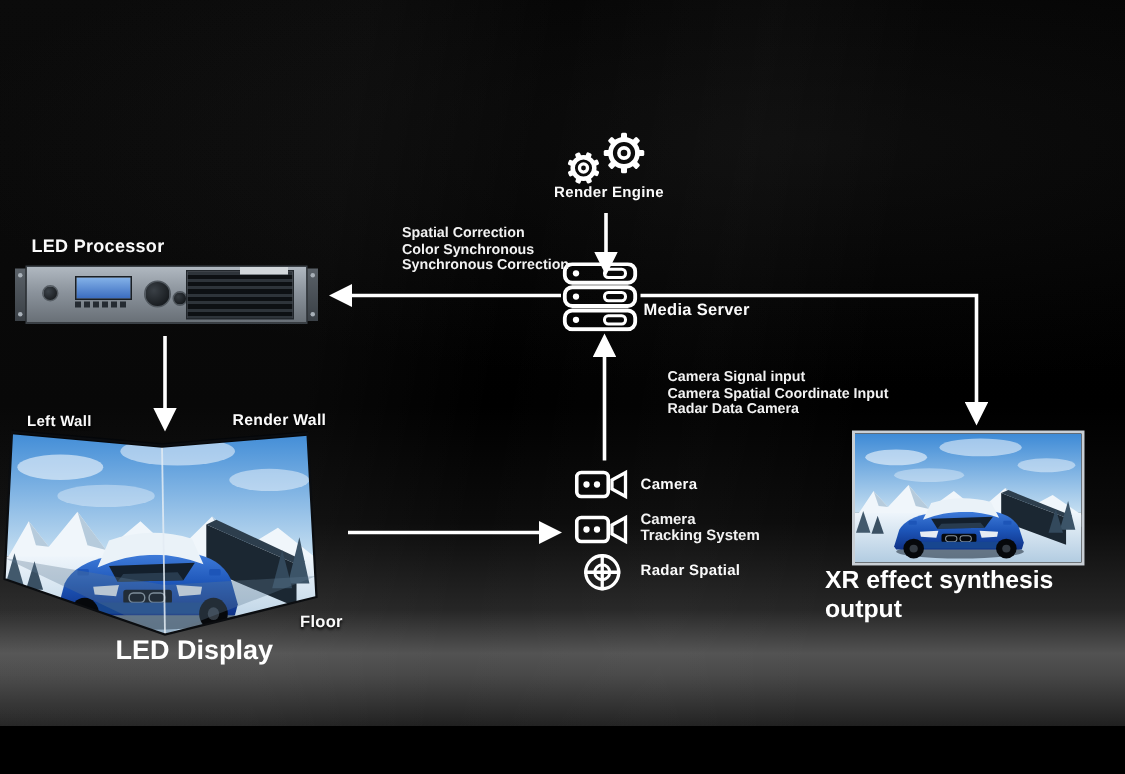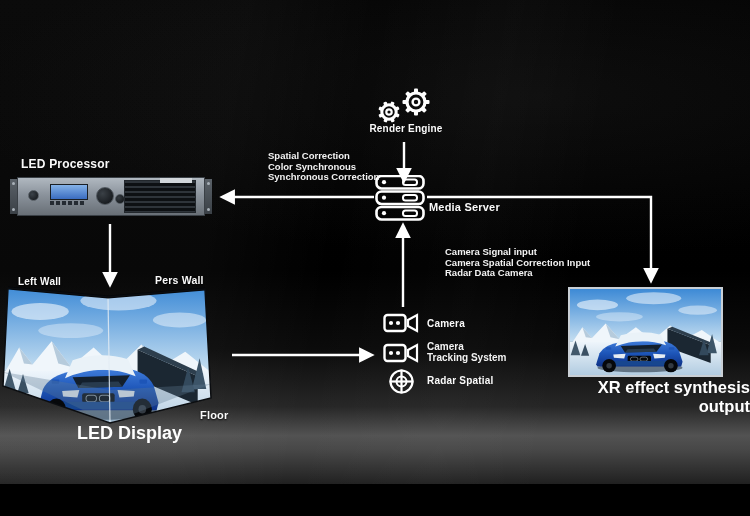--- a/index.html
+++ b/index.html
@@ -205,21 +205,21 @@
     </defs>
     <g clip-path="url(#foldClip)">
       <use href="#carScene" x="2" y="14" width="210" height="138"></use>
       <polygon points="3,100 110,118 211,112 110,151" fill="#5d7891" opacity="0.33"></polygon>
     </g>
     <line x1="108" y1="25" x2="110" y2="151" stroke="#e3ecf4" stroke-width="1.2" opacity="0.85"></line>
     <polyline points="8,16 108,25 205,17" fill="none" stroke="#05070a" stroke-width="3"></polyline>
     <polygon points="8,16 108,25 205,17 211,126 110,151 3,114" fill="none" stroke="#0b0d10" stroke-width="1.5"></polygon>
   </svg>
   <div class="lbl" style="left:18px;top:276px;font-size:10px;text-shadow:0 1px 2px #000;">Left Wall</div>
-  <div class="lbl" style="left:155px;top:274px;font-size:10.5px;text-shadow:0 1px 2px #000;">Pers Wall</div>
+  <div class="lbl" style="left:155px;top:274px;font-size:10.5px;text-shadow:0 1px 2px #000;">Render Wall</div>
   <div class="lbl" style="left:152px;top:409px;font-size:11px;text-shadow:0 1px 2px #000;padding-left:48px;">Floor</div>
   <div class="big-lbl" style="left:37px;top:423px;width:145px;text-align:right;font-size:18px;">LED Display</div>
 
   <svg class="abs" style="left:383px;top:311px;" width="36" height="26" viewBox="0 0 36 26">
     <rect x="1.5" y="4" width="21" height="16" rx="3" fill="none" stroke="#fff" stroke-width="2.4"></rect>
     <circle cx="8" cy="12" r="2.1" fill="#fff"></circle>
       <circle cx="15" cy="12" r="2.1" fill="#fff"></circle>
     <path d="M25,9 L34,4 L34,20 L25,15 Z" fill="none" stroke="#fff" stroke-width="2.2"></path>
   </svg>
   <div class="lbl lbl-10" style="left:427px;top:318px;">Camera</div>
@@ -238,24 +238,24 @@
   <svg class="abs" style="left:388px;top:368px;" width="27" height="27" viewBox="0 0 27 27">
     <circle cx="13.5" cy="13.5" r="11" fill="none" stroke="#fff" stroke-width="2.2"></circle>
     <line x1="1.5" y1="13.5" x2="25.5" y2="13.5" stroke="#fff" stroke-width="2.2"></line>
     <line x1="13.5" y1="1.5" x2="13.5" y2="25.5" stroke="#fff" stroke-width="2.2"></line>
     <circle cx="13.5" cy="13.5" r="5" fill="none" stroke="#fff" stroke-width="2"></circle>
   </svg>
   <div class="lbl lbl-10" style="left:427px;top:375px;">Radar Spatial</div>
 
   <div class="tblock" style="left:425px;top:247px;margin-left:20px;">
     <div>Camera Signal input</div>
-    <div>Camera Spatial Correction Input</div>
+    <div>Camera Spatial Coordinate Input</div>
     <div>Radar Data Camera</div>
   </div>
 
   <div class="xr-screen">
     <svg width="151" height="86" viewBox="0 0 151 86">
       <use href="#carScene" x="0" y="0" width="151" height="86"></use>
     </svg>
   </div>
-  <div class="big-lbl" style="left:550px;top:378px;width:200px;text-align:right;font-size:16.5px;">XR effect synthesis output</div>
+  <div class="big-lbl" style="left:550px;top:378px;width:200px;text-align:left;font-size:16.5px;">XR effect synthesis output</div>
 
 </div>
 
 </body></html>

